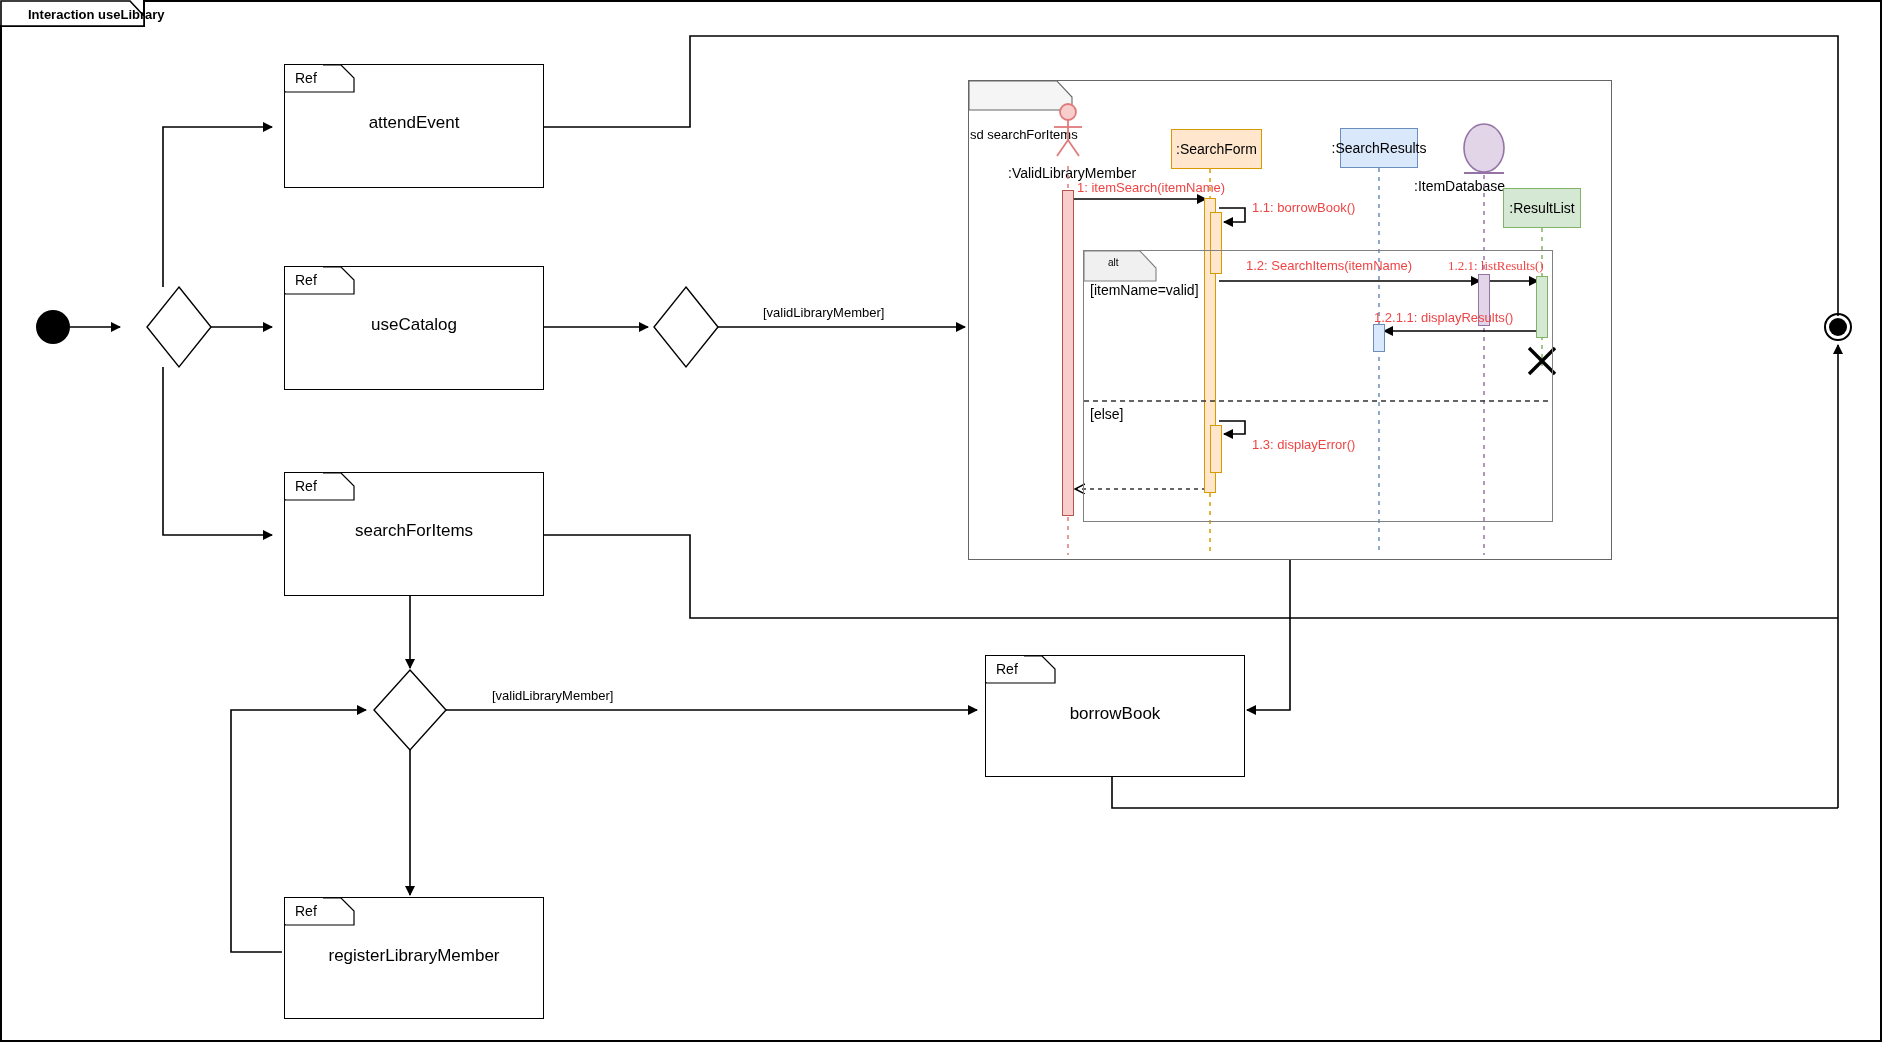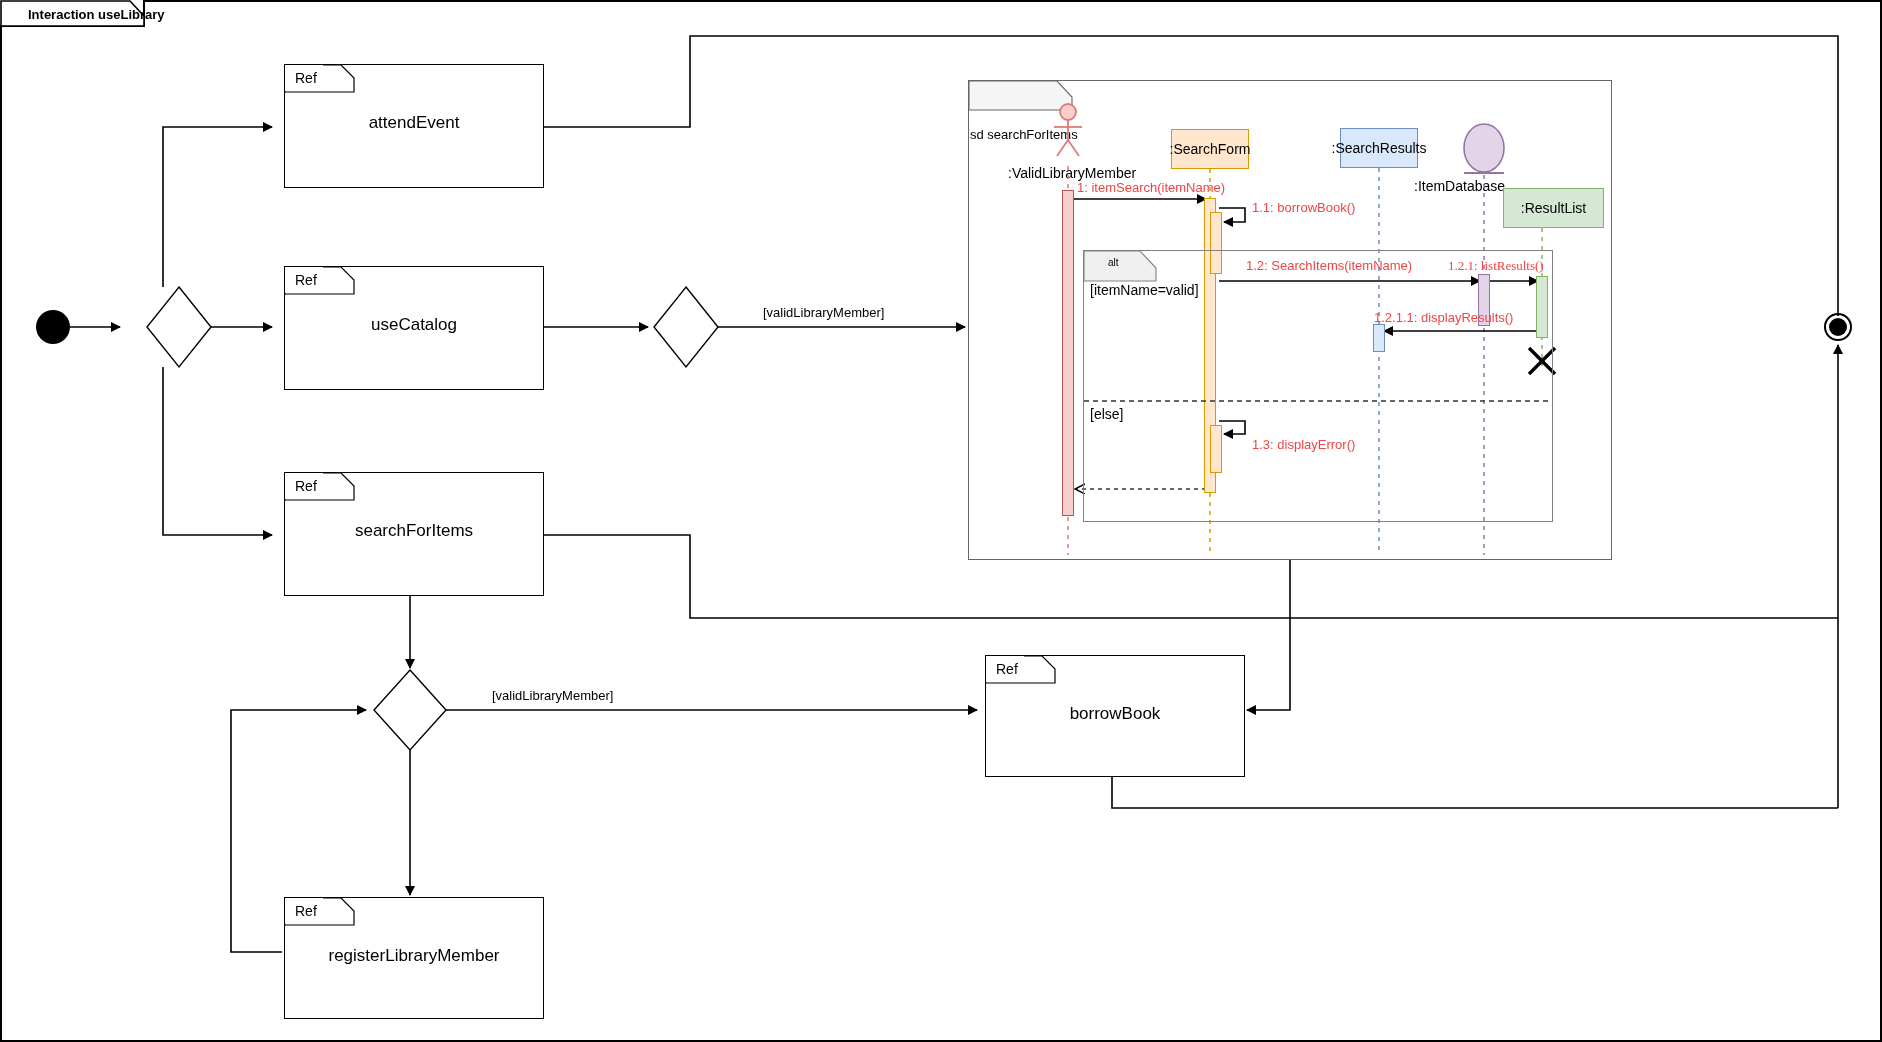--- a/index.html
+++ b/index.html
@@ -167,27 +167,27 @@
       <line x1="1068" y1="140" x2="1057" y2="156"></line>
       <line x1="1068" y1="140" x2="1079" y2="156"></line>
     </g>
 
     <ellipse cx="1484" cy="148" rx="20" ry="24" fill="#e1d5e7" stroke="#9673a6" stroke-width="1.6"></ellipse>
     <line x1="1464" y1="173" x2="1504" y2="173" stroke="#9673a6" stroke-width="1.8"></line>
   </svg>
 
   <div class="lifelabel" style="left:1008px;top:165px;">:ValidLibraryMember</div>
 
-  <div class="lhead searchform" style="left:1171px;top:129px;width:78px;height:40px;">:SearchForm</div>
+  <div class="lhead searchform" style="left:1171px;top:129px;width:91px;height:40px;">:SearchForm</div>
 
   <div class="lhead searchresults" style="left:1340px;top:128px;width:78px;height:40px;">:SearchResults</div>
 
   <div class="lifelabel" style="left:1414px;top:178px;">:ItemDatabase</div>
 
-  <div class="lhead resultlist" style="left:1503px;top:188px;width:101px;height:40px;">:ResultList</div>
+  <div class="lhead resultlist" style="left:1503px;top:188px;width:78px;height:40px;">:ResultList</div>
 
   <svg class="layer">
 
     <line x1="1068" y1="166" x2="1068" y2="555" stroke="#e07a7a" stroke-width="1.5" stroke-dasharray="4,5"></line>
     <line x1="1210" y1="169" x2="1210" y2="555" stroke="#d79b00" stroke-width="1.5" stroke-dasharray="4,5"></line>
     <line x1="1379" y1="168" x2="1379" y2="555" stroke="#6c8ebf" stroke-width="1.5" stroke-dasharray="4,5"></line>
     <line x1="1484" y1="175" x2="1484" y2="555" stroke="#9673a6" stroke-width="1.5" stroke-dasharray="4,5"></line>
     <line x1="1542" y1="228" x2="1542" y2="366" stroke="#82b366" stroke-width="1.5" stroke-dasharray="4,5"></line>
 
     <line x1="1074" y1="199" x2="1206" y2="199" stroke="#000" stroke-width="1.6" marker-end="url(#arw)"></line>

